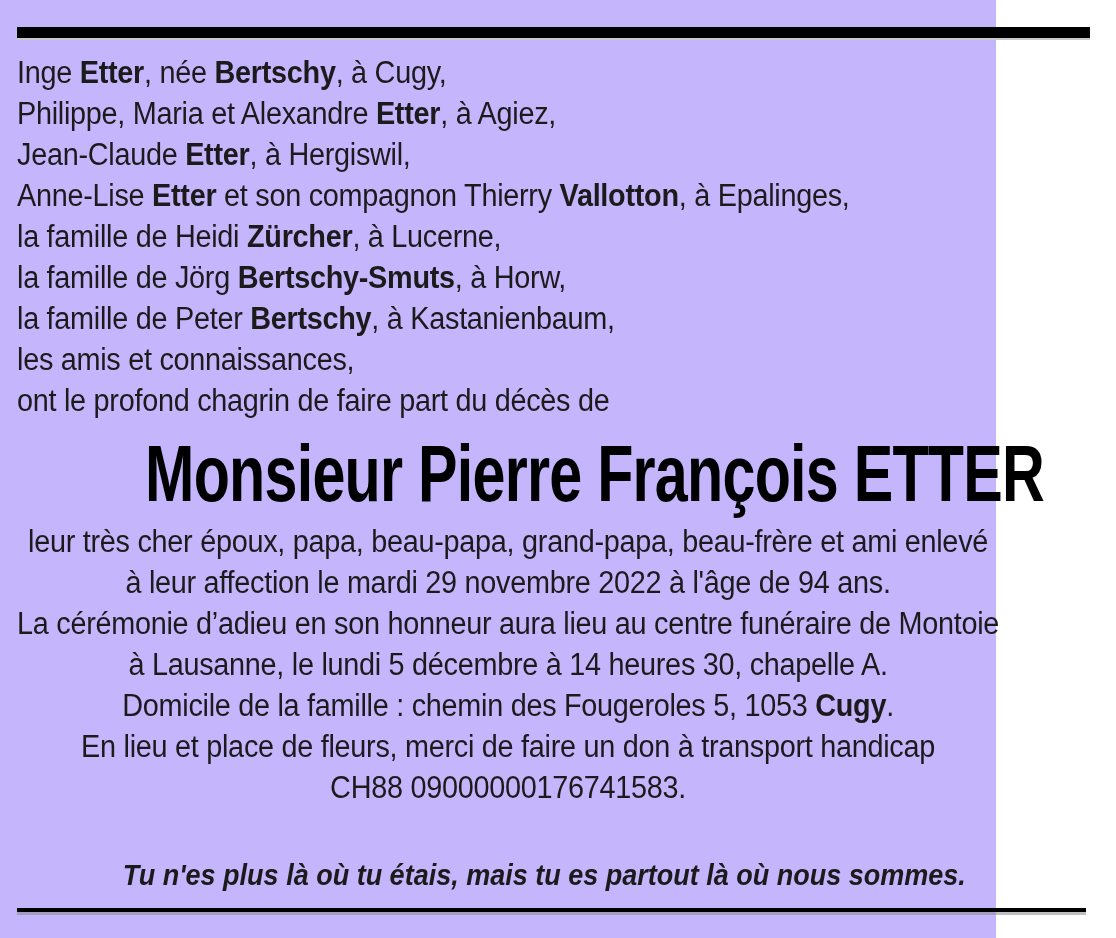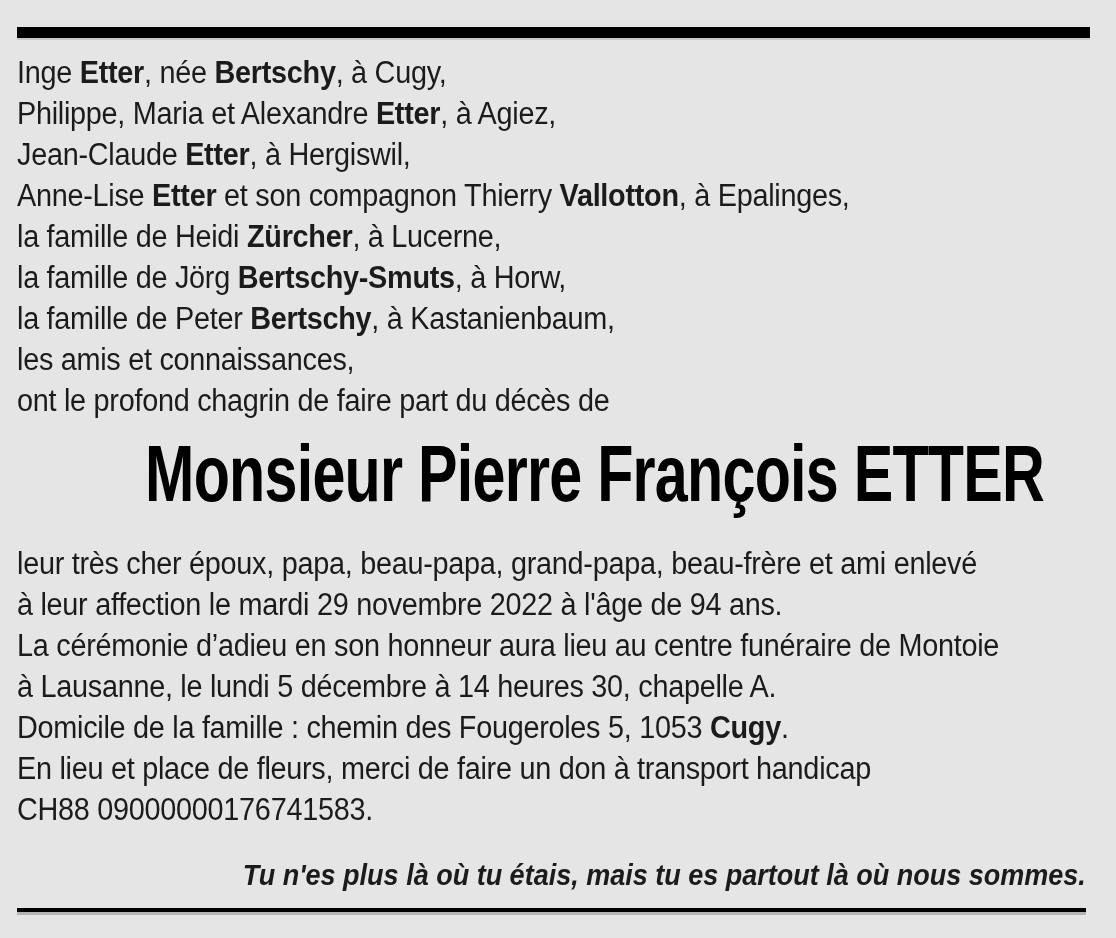--- a/index.html
+++ b/index.html
@@ -5,37 +5,37 @@
   * { margin: 0; padding: 0; box-sizing: border-box; }
   html, body {
     width: 1116px; height: 938px;
     background: #ffffff;
     font-family: "Liberation Sans", sans-serif;
     color: #1b1b1b;
     overflow: hidden;
   }
   .page {
     position: relative;
-    width: 1116px; height: 938px;
-    background: #e5e5e5;
+    width: 996px; height: 938px;
+    background: #c4b5fd;
   }
   .rule-top {
     position: absolute;
     left: 17px; top: 27px;
     width: 1073px; height: 13px;
     background: #000000;
     border-bottom: 2px solid #c9c9c9;
   }
   .intro {
     position: absolute;
     left: 17px; top: 52px;
   }
   .body-block {
     position: absolute;
-    left: 17px; top: 543px;
+    left: 17px; top: 521px; text-align: center;
   }
   .line {
     white-space: nowrap;
     font-size: 31px;
     line-height: 41px;
     transform: scaleX(0.93);
     transform-origin: 0 0;
     letter-spacing: -0.3px;
   }
   .line .b { font-weight: bold; }

